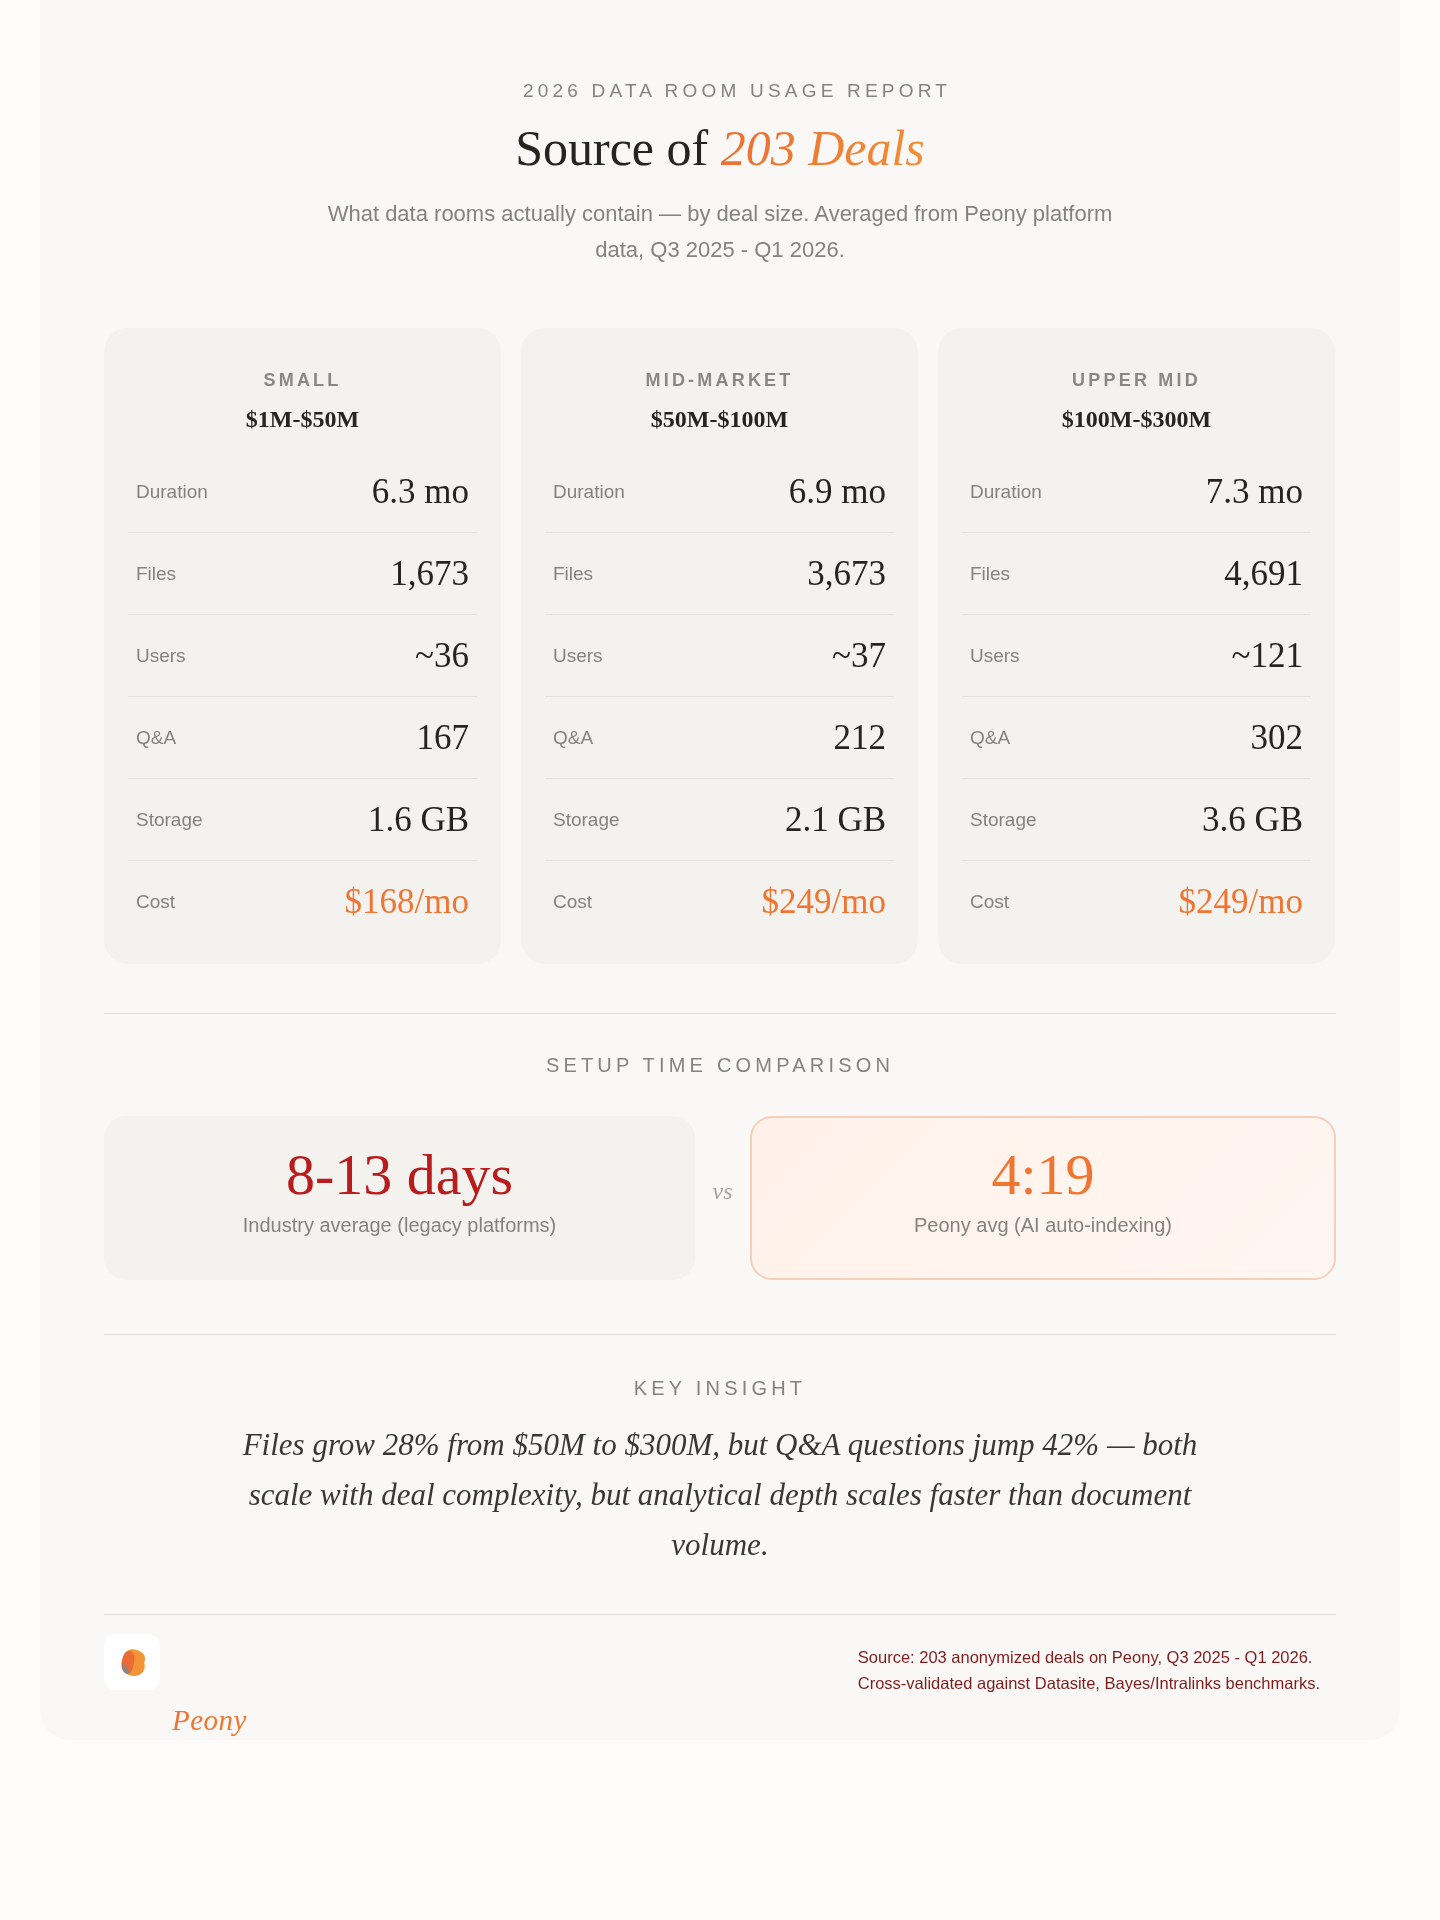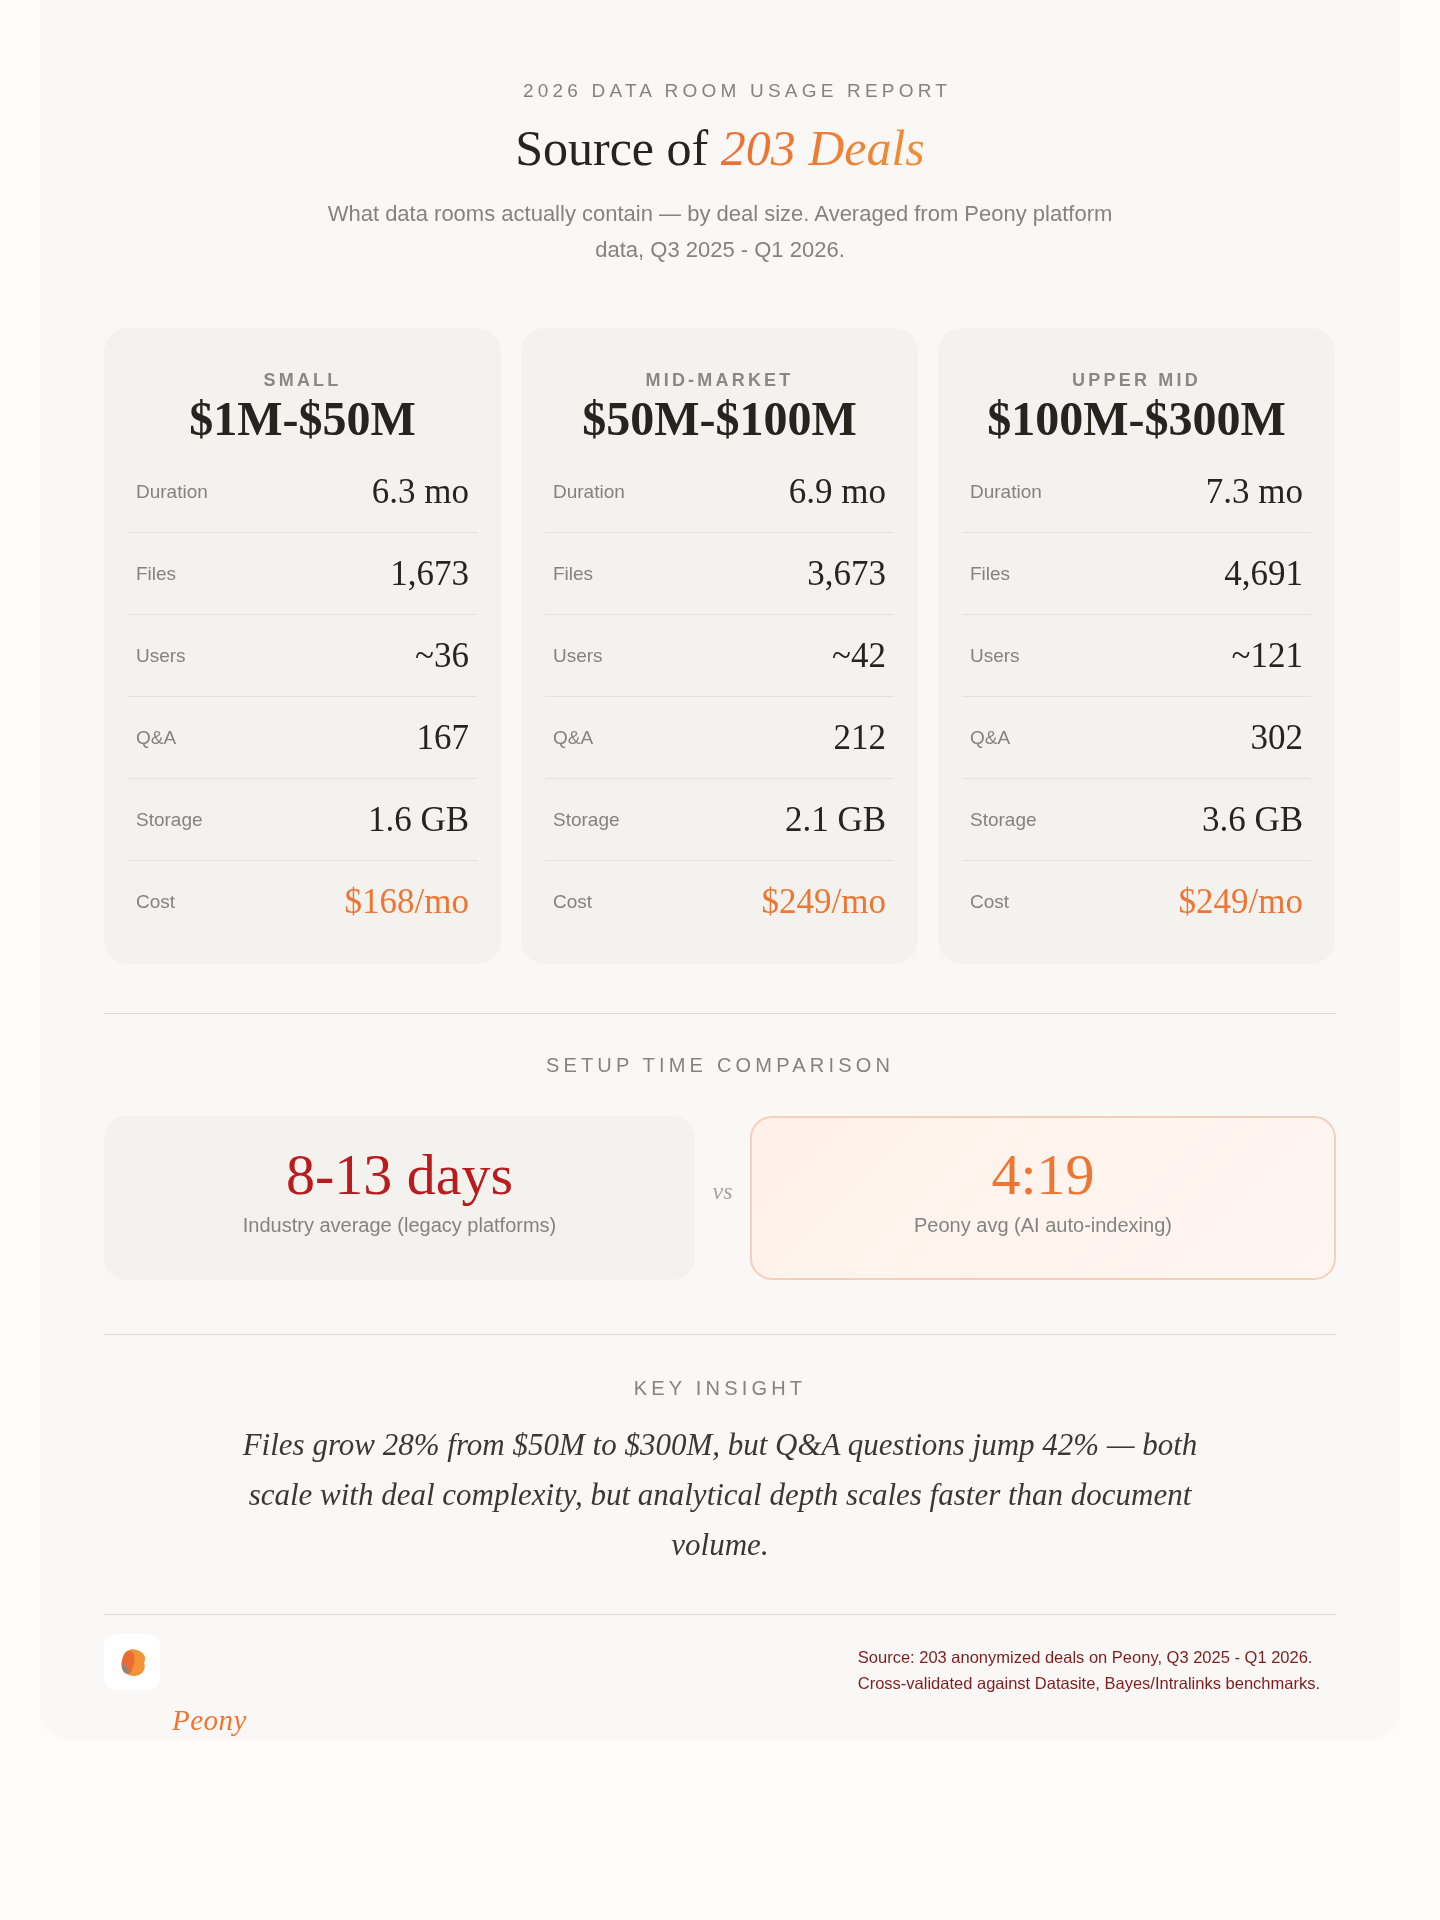--- a/index.html
+++ b/index.html
@@ -32,21 +32,21 @@
   }
 
   .cards { position: absolute; left: 0; top: 328px; width: 1232px; height: 636px; display: flex; gap: 20px; }
   .card { width: 397px; height: 636px; background: #f3f2ef; border-radius: 24px; position: relative; padding: 0 24px; }
   .card .tier {
     text-align: center; margin-top: 41px; font-size: 18px; font-weight: bold; letter-spacing: 3.2px;
     color: #8a8883; line-height: 22px;
   }
   .card .range {
     text-align: center; margin-top: 6px; font-family: "Liberation Serif", serif; font-weight: bold;
-    font-size: 48px; color: #26241f; line-height: 44px;
+    font-size: 24px; color: #26241f; line-height: 44px;
   }
   .rows { margin-top: 10px; }
   .row {
     height: 82px; display: flex; align-items: center; justify-content: space-between;
     border-bottom: 1px solid #e3e1dd; padding: 0 8px;
   }
   .row:last-child { border-bottom: none; }
   .row .lbl { font-size: 19px; color: #85837e; }
   .row .val { font-family: "Liberation Serif", serif; font-size: 35px; color: #26241f; }
   .row .val.cost { color: #ee7632; }
@@ -137,21 +137,21 @@
           <div class="row">
               <span class="lbl">Duration</span>
               <span class="val">6.9 mo</span>
             </div>
           <div class="row">
               <span class="lbl">Files</span>
               <span class="val">3,673</span>
             </div>
           <div class="row">
               <span class="lbl">Users</span>
-              <span class="val">~42</span>
+              <span class="val">~37</span>
             </div>
           <div class="row">
               <span class="lbl">Q&amp;A</span>
               <span class="val">212</span>
             </div>
           <div class="row">
               <span class="lbl">Storage</span>
               <span class="val">2.1 GB</span>
             </div>
           <div class="row">

